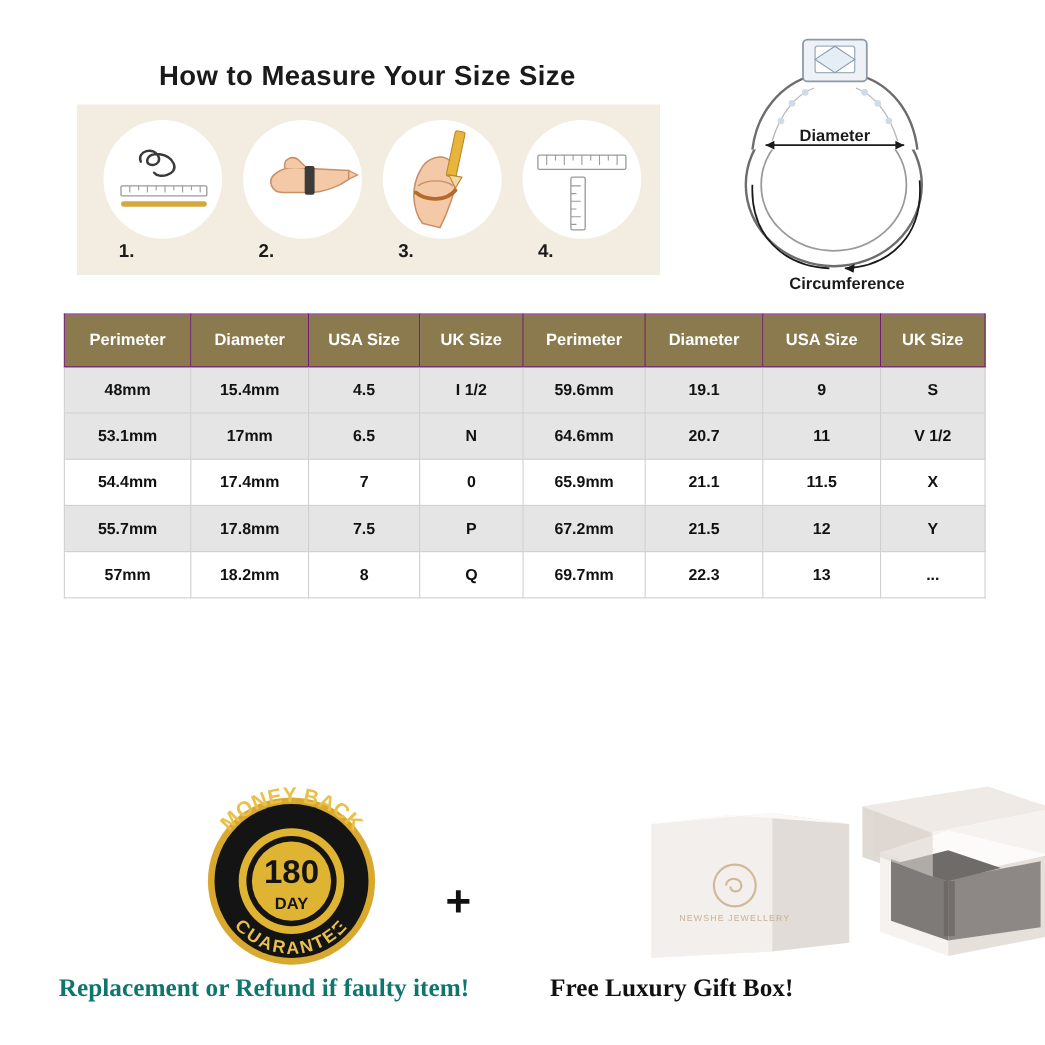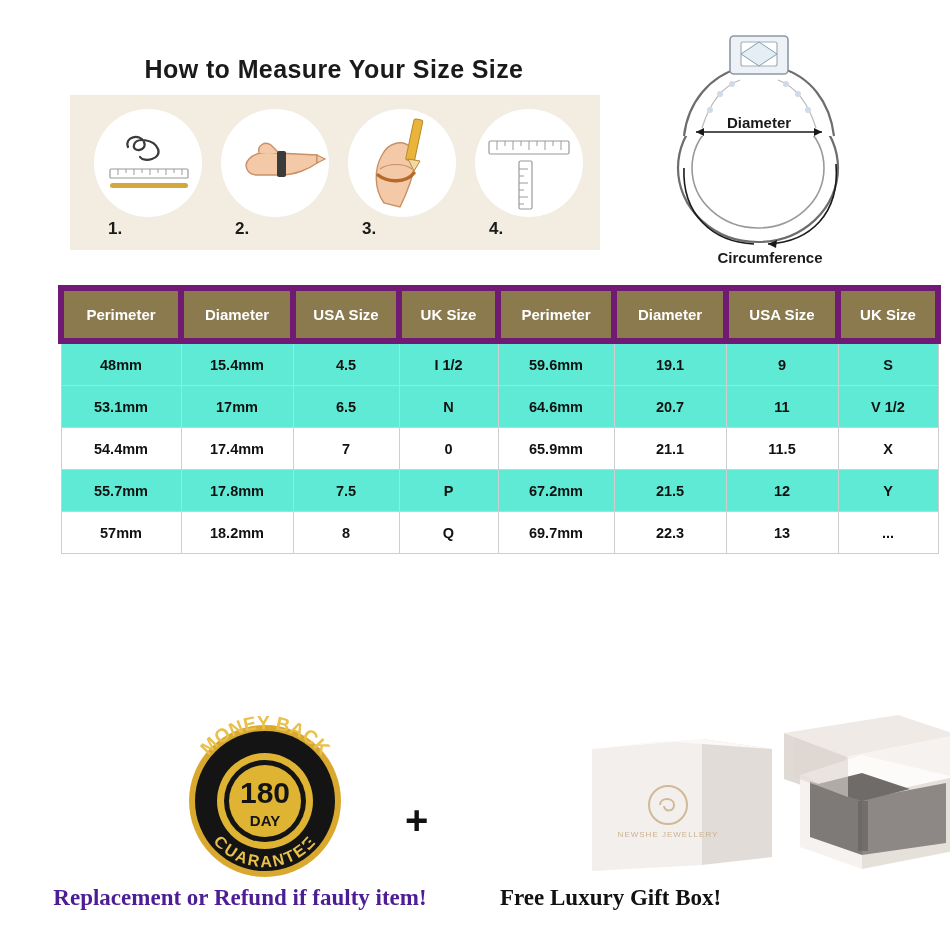--- a/index.html
+++ b/index.html
@@ -93,34 +93,34 @@
     border-collapse: collapse;
     width: 834px;
     table-layout: fixed;
   }
   table.size-table th {
     background: #8a7a4e;
     color: #ffffff;
     font-size: 15px;
     font-weight: bold;
     height: 45px;
-    border: 6px solid #701a75;
+    border: 1px solid #701a75;
     text-align: center;
   }
   table.size-table td {
     height: 39px;
     font-size: 14.5px;
     font-weight: bold;
     text-align: center;
     border: 1px solid #cfcfcf;
     color: #111111;
     background: #ffffff;
   }
   table.size-table tr.alt td {
-    background: #5eead4;
+    background: #e5e5e5;
   }
 
   
   .bottom-section {
     position: absolute;
     left: 0;
     top: 700px;
     width: 950px;
     height: 250px;
   }
@@ -133,21 +133,21 @@
     text-align: center;
   }
   .badge-caption {
     position: absolute;
     left: 0;
     top: 185px;
     width: 480px;
     text-align: center;
     font-size: 23px;
     font-weight: bold;
-    color: #4c1d95;
+    color: #0f766e;
     font-family: "Liberation Serif", serif;
   }
 
   .plus-sign {
     position: absolute;
     left: 405px;
     top: 98px;
     font-size: 40px;
     font-weight: bold;
     color: #111111;

